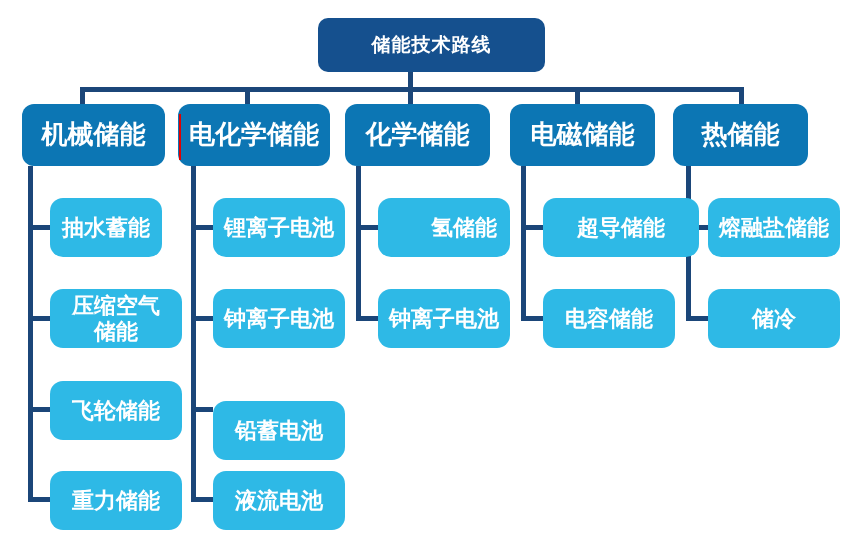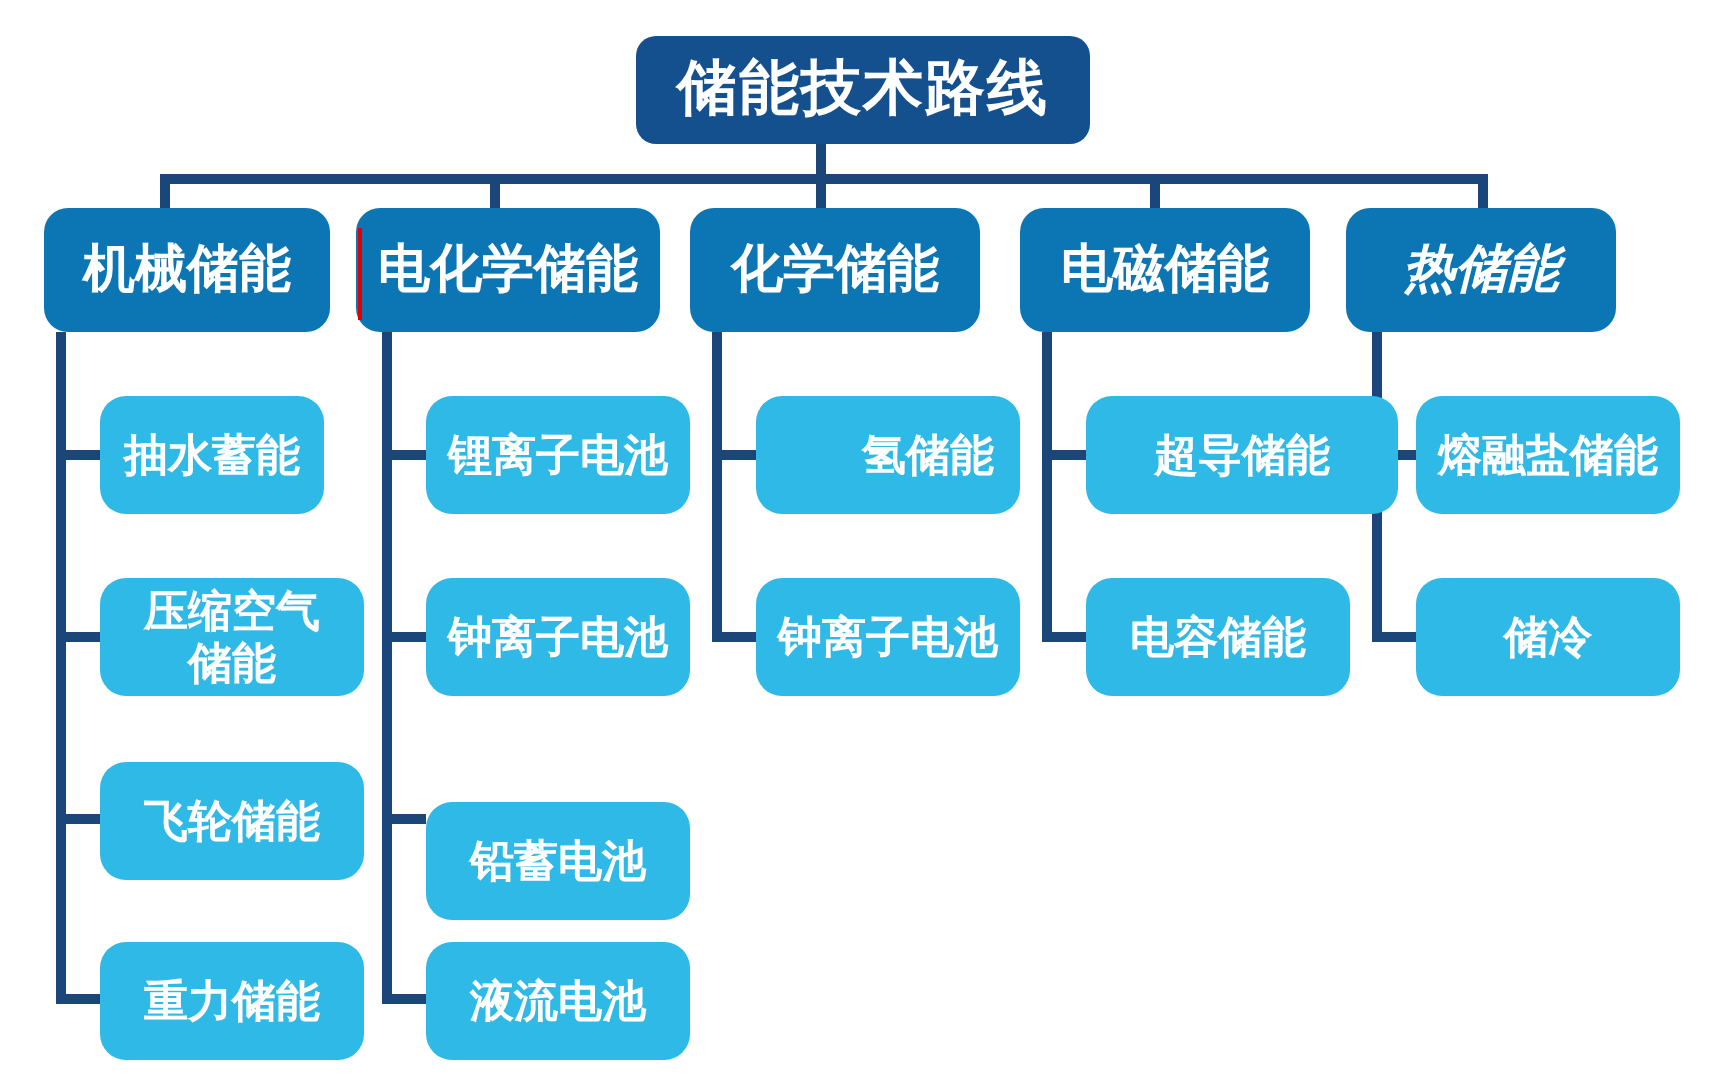--- a/index.html
+++ b/index.html
@@ -27,21 +27,21 @@
     text-align: center;
     color: var(--text, #ffffff);
     font-weight: bold;
     white-space: pre-line;
     line-height: 1.15;
     box-sizing: border-box;
   }
   .root {
     background: var(--title_fill, #15508e);
     border-radius: 10px;
-    font-size: 30px;
+    font-size: 19px;
     letter-spacing: 1px;
   }
   .branch {
     background: var(--branch_fill, #0c76b4);
     border-radius: 12px;
     font-size: 26px;
   }
   .leaf {
     background: var(--leaf_fill, #2eb9e6);
     border-radius: 13px;
@@ -88,21 +88,21 @@
 
   <div class="line" style="left:686px; top:225px; width:22px; height:5px;"></div>
   <div class="line" style="left:686px; top:316px; width:22px; height:5px;"></div>
 
   <div class="node root" style="left:318px; top:18px; width:227px; height:54px;">储能技术路线</div>
 
   <div class="node branch" style="left:22px; top:104px; width:143px; height:62px;">机械储能</div>
   <div class="node branch" style="left:178px; top:104px; width:152px; height:62px;">电化学储能</div>
   <div class="node branch" style="left:345px; top:104px; width:145px; height:62px;">化学储能</div>
   <div class="node branch" style="left:510px; top:104px; width:145px; height:62px;">电磁储能</div>
-  <div class="node branch" style="left:673px; top:104px; width:135px; height:62px;font-style:italic;">热储能</div>
+  <div class="node branch" style="left:673px; top:104px; width:135px; height:62px;">热储能</div>
 
   <div class="artifact" style="left:179px; top:114px; width:2px; height:46px;"></div>
 
   <div class="node leaf" style="left:50px; top:198px; width:112px; height:59px;">抽水蓄能</div>
   <div class="node leaf" style="left:50px; top:381px; width:132px; height:59px;">飞轮储能</div>
   <div class="node leaf" style="left:50px; top:289px; width:132px; height:59px;">压缩空气
 储能</div>
   <div class="node leaf" style="left:50px; top:471px; width:132px; height:59px;">重力储能</div>
 
   <div class="node leaf" style="left:213px; top:198px; width:132px; height:59px;">锂离子电池</div>

